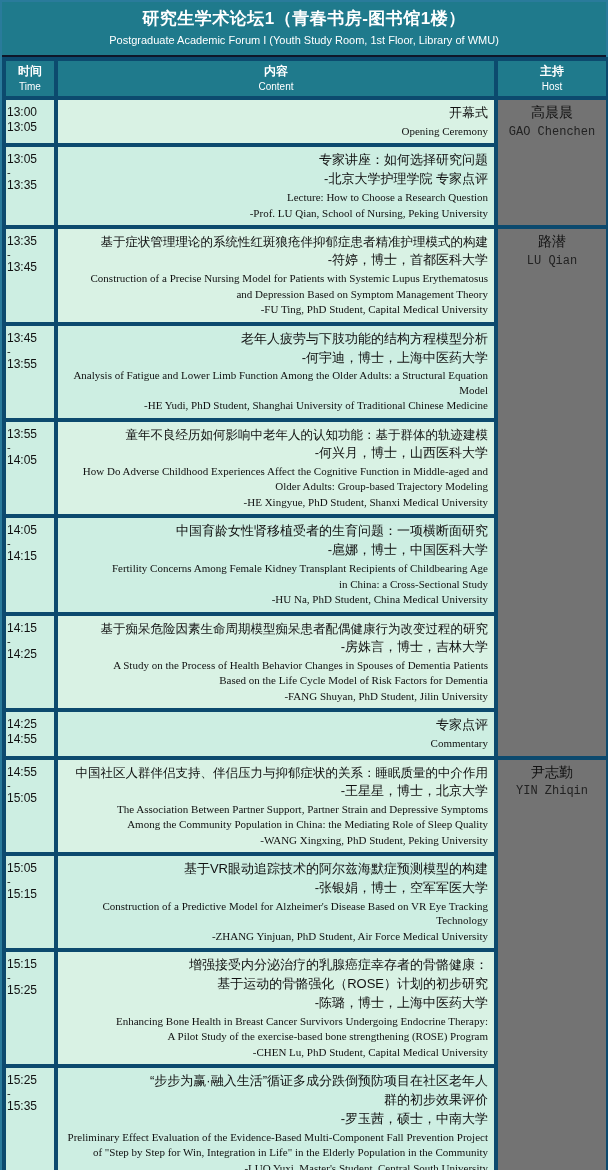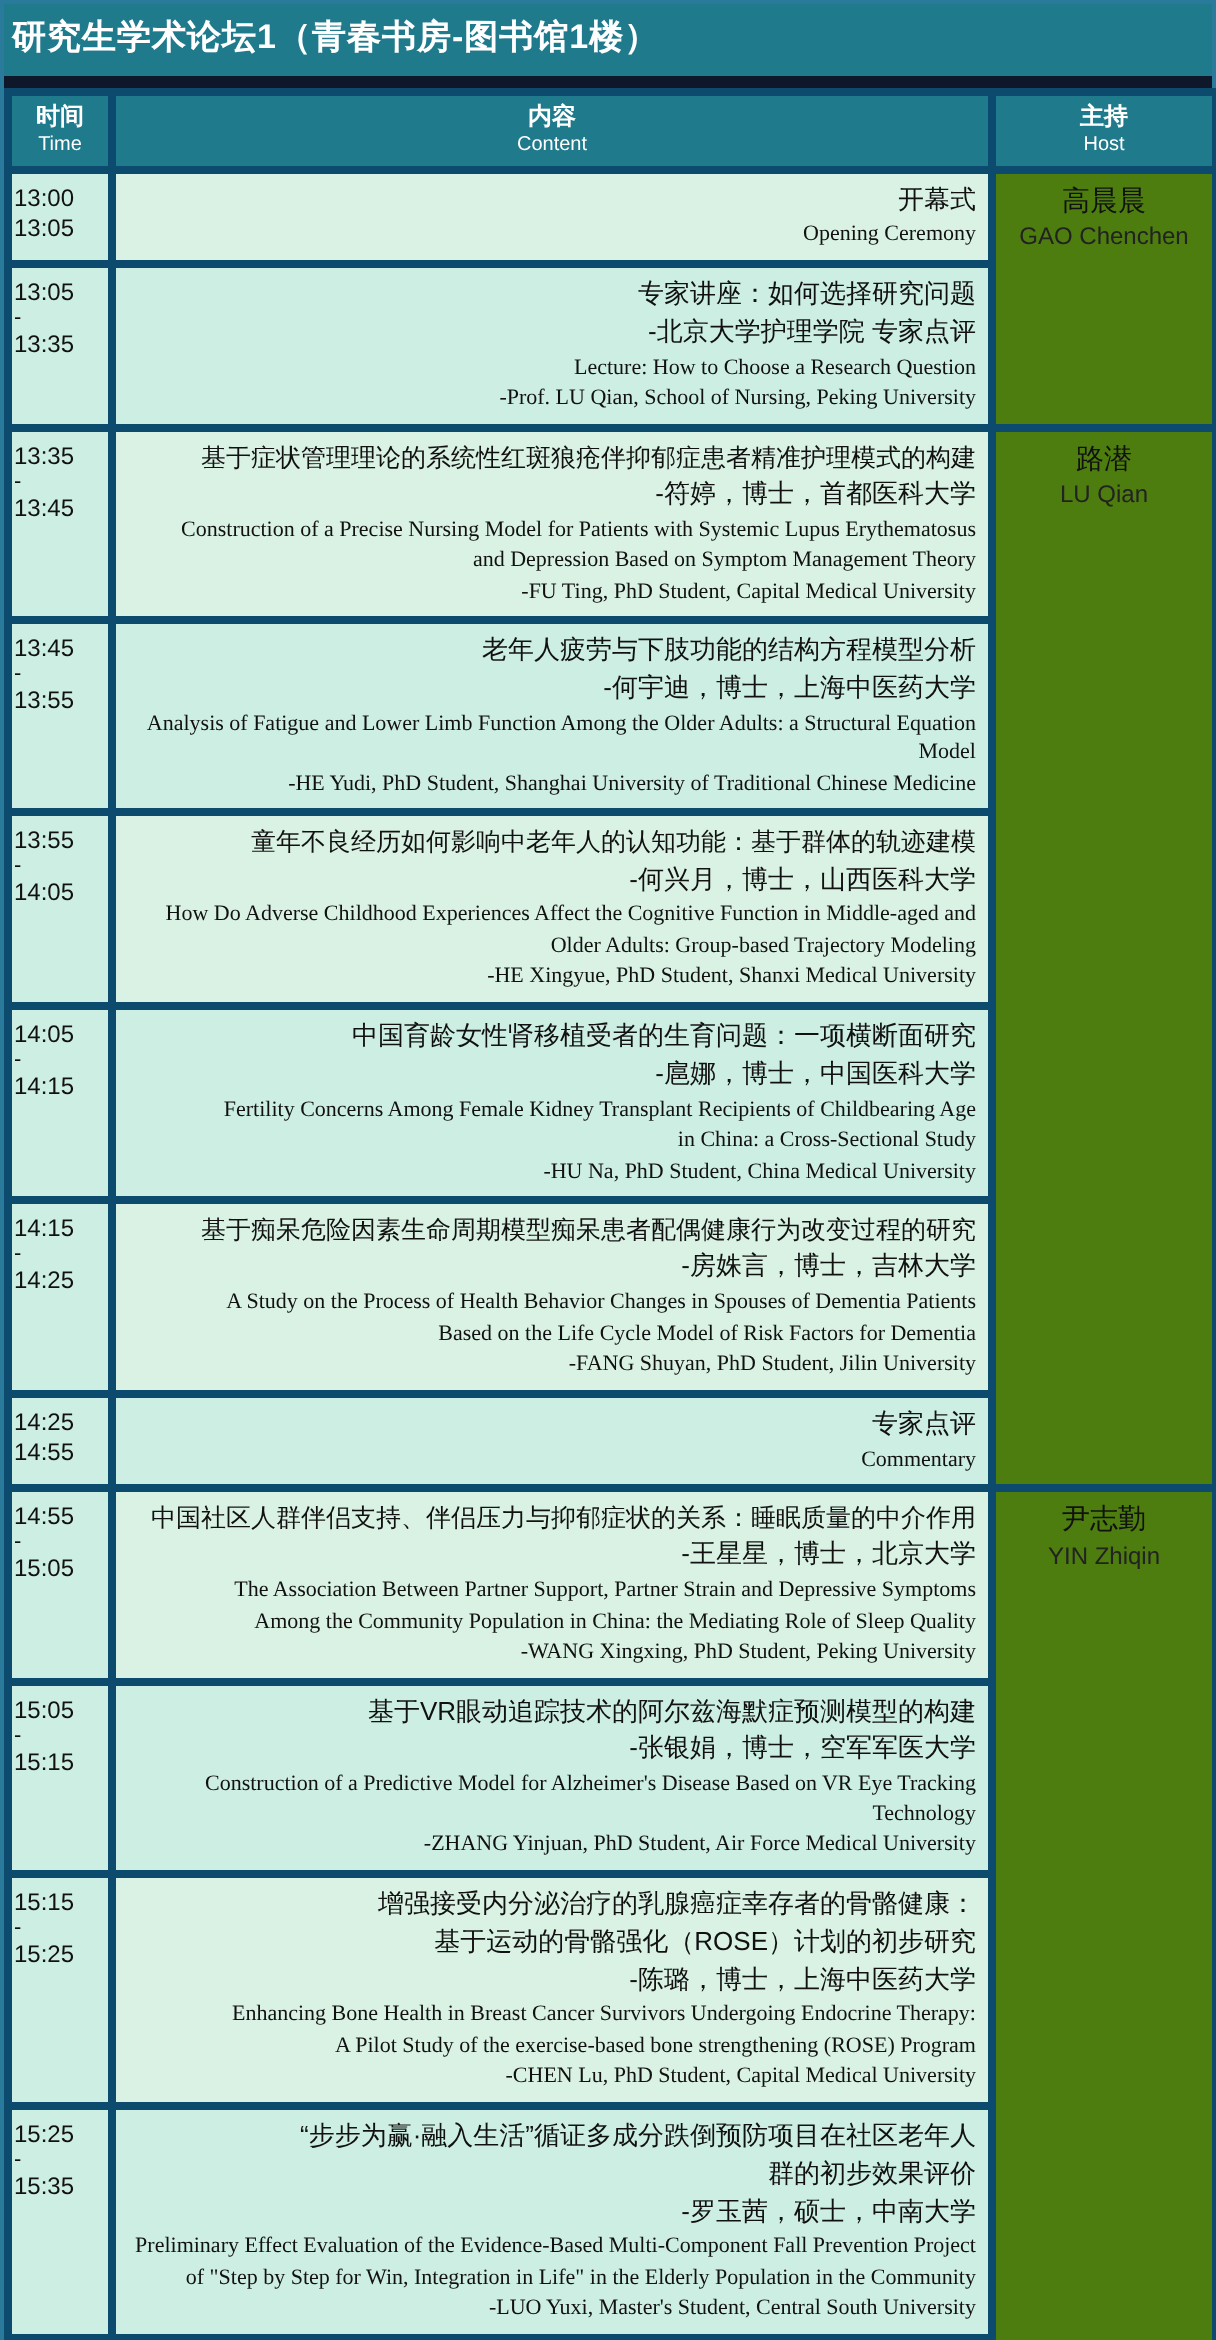--- a/index.html
+++ b/index.html
@@ -14,23 +14,23 @@
   }
   .page {
     width: 608px;
     border: 2px solid #2a7b9b;
     background: #ffffff;
   }
   
   .banner {
     background: #1f7a8c;
     color: #ffffff;
-    text-align: left;
+    text-align: center;
     padding: 6px 4px 7px 4px;
-    border-bottom: 6px solid #0f172a;
+    border-bottom: 2px solid #0f172a;
   }
   .banner .t-cn {
     font-family: "Liberation Sans", sans-serif;
     font-weight: bold;
     font-size: 17px;
     letter-spacing: 0.5px;
     line-height: 1.35;
   }
   .banner .t-en {
     font-family: "Liberation Sans", sans-serif;
@@ -77,24 +77,24 @@
   td.time .dash { display: block; font-size: 11px; line-height: 1.0; }
 
   td.content {
     background: #d9f2e4;
     padding: 4px 6px 5px 7px;
     text-align: right;
   }
   td.content.alt { background: #cdeee2; }
 
   td.host {
-    background: #4d7c0f;
+    background: #737373;
     text-align: center;
     vertical-align: middle;
-    font-family: Liberation Sans, sans-serif;
+    font-family: Liberation Mono, monospace;
     padding: 4px 2px;
   }
   td.host .h-cn {
     display: block;
     font-size: 14px;
     font-weight: normal;
     line-height: 1.4;
     color: #111;
   }
   td.host .h-en {
@@ -119,20 +119,21 @@
     margin-top: 1px;
   }
 </style>
 </head>
 <body>
 
 <div class="page">
 
   <div class="banner">
     <div class="t-cn">研究生学术论坛1（青春书房-图书馆1楼）</div>
+    <div class="t-en">Postgraduate Academic Forum I (Youth Study Room, 1st Floor, Library of WMU)</div>
   </div>
 
   <table class="sched">
     <colgroup>
       <col class="c-time">
       <col class="c-content">
       <col class="c-host">
     </colgroup>
     <thead>
       <tr>

